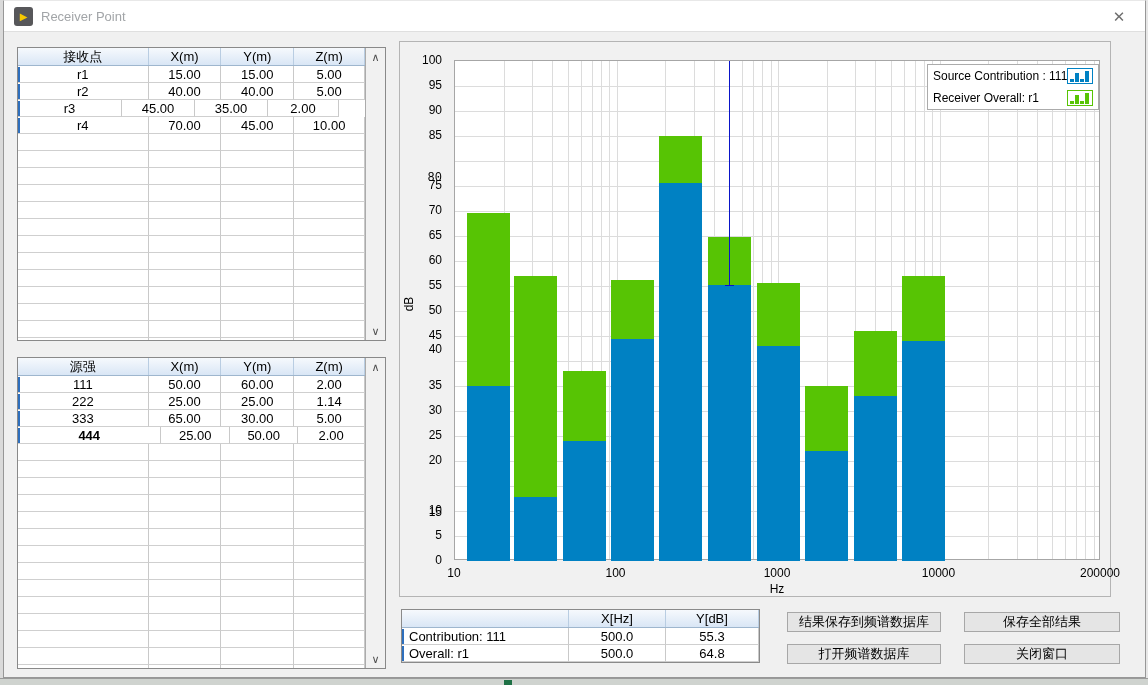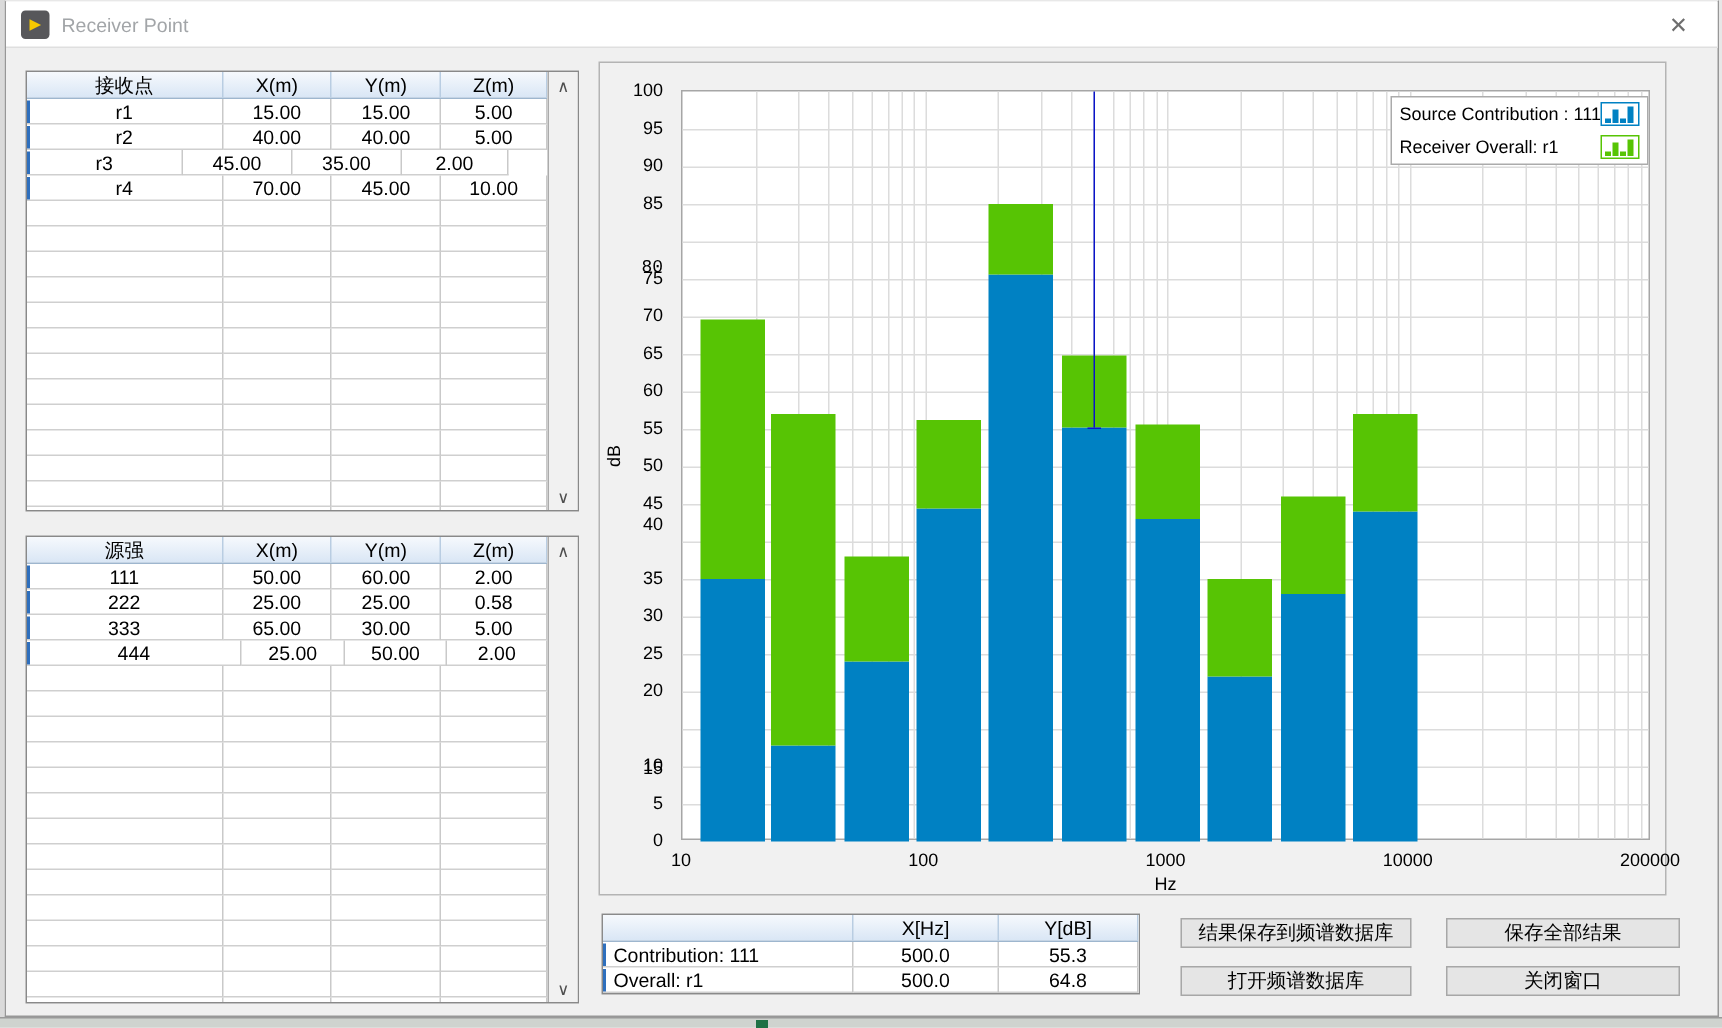--- a/index.html
+++ b/index.html
@@ -218,30 +218,30 @@
         <div class="lb-row has-data">
           <div class="lb-cell" style="width: 131px;">111</div>
           <div class="lb-cell" style="width: 73px;">50.00</div>
           <div class="lb-cell" style="width: 73px;">60.00</div>
           <div class="lb-cell" style="width: 71px;">2.00</div>
         </div>
         <div class="lb-row has-data">
           <div class="lb-cell" style="width: 131px;">222</div>
           <div class="lb-cell" style="width: 73px;">25.00</div>
           <div class="lb-cell" style="width: 73px;">25.00</div>
-          <div class="lb-cell" style="width: 71px;">0.58</div>
+          <div class="lb-cell" style="width: 71px;">1.14</div>
         </div>
         <div class="lb-row has-data">
           <div class="lb-cell" style="width: 131px;">333</div>
           <div class="lb-cell" style="width: 73px;">65.00</div>
           <div class="lb-cell" style="width: 73px;">30.00</div>
           <div class="lb-cell" style="width: 71px;">5.00</div>
         </div>
         <div class="lb-row has-data">
-          <div class="lb-cell" style="width: 153px;">444</div>
+          <div class="lb-cell" style="width: 153px; font-weight: bold;">444</div>
           <div class="lb-cell" style="width: 73px;">25.00</div>
           <div class="lb-cell" style="width: 73px;">50.00</div>
           <div class="lb-cell" style="width: 71px;">2.00</div>
         </div>
         <div class="lb-row">
           <div class="lb-cell" style="width: 131px;"></div>
           <div class="lb-cell" style="width: 73px;"></div>
           <div class="lb-cell" style="width: 73px;"></div>
           <div class="lb-cell" style="width: 71px;"></div>
         </div>

